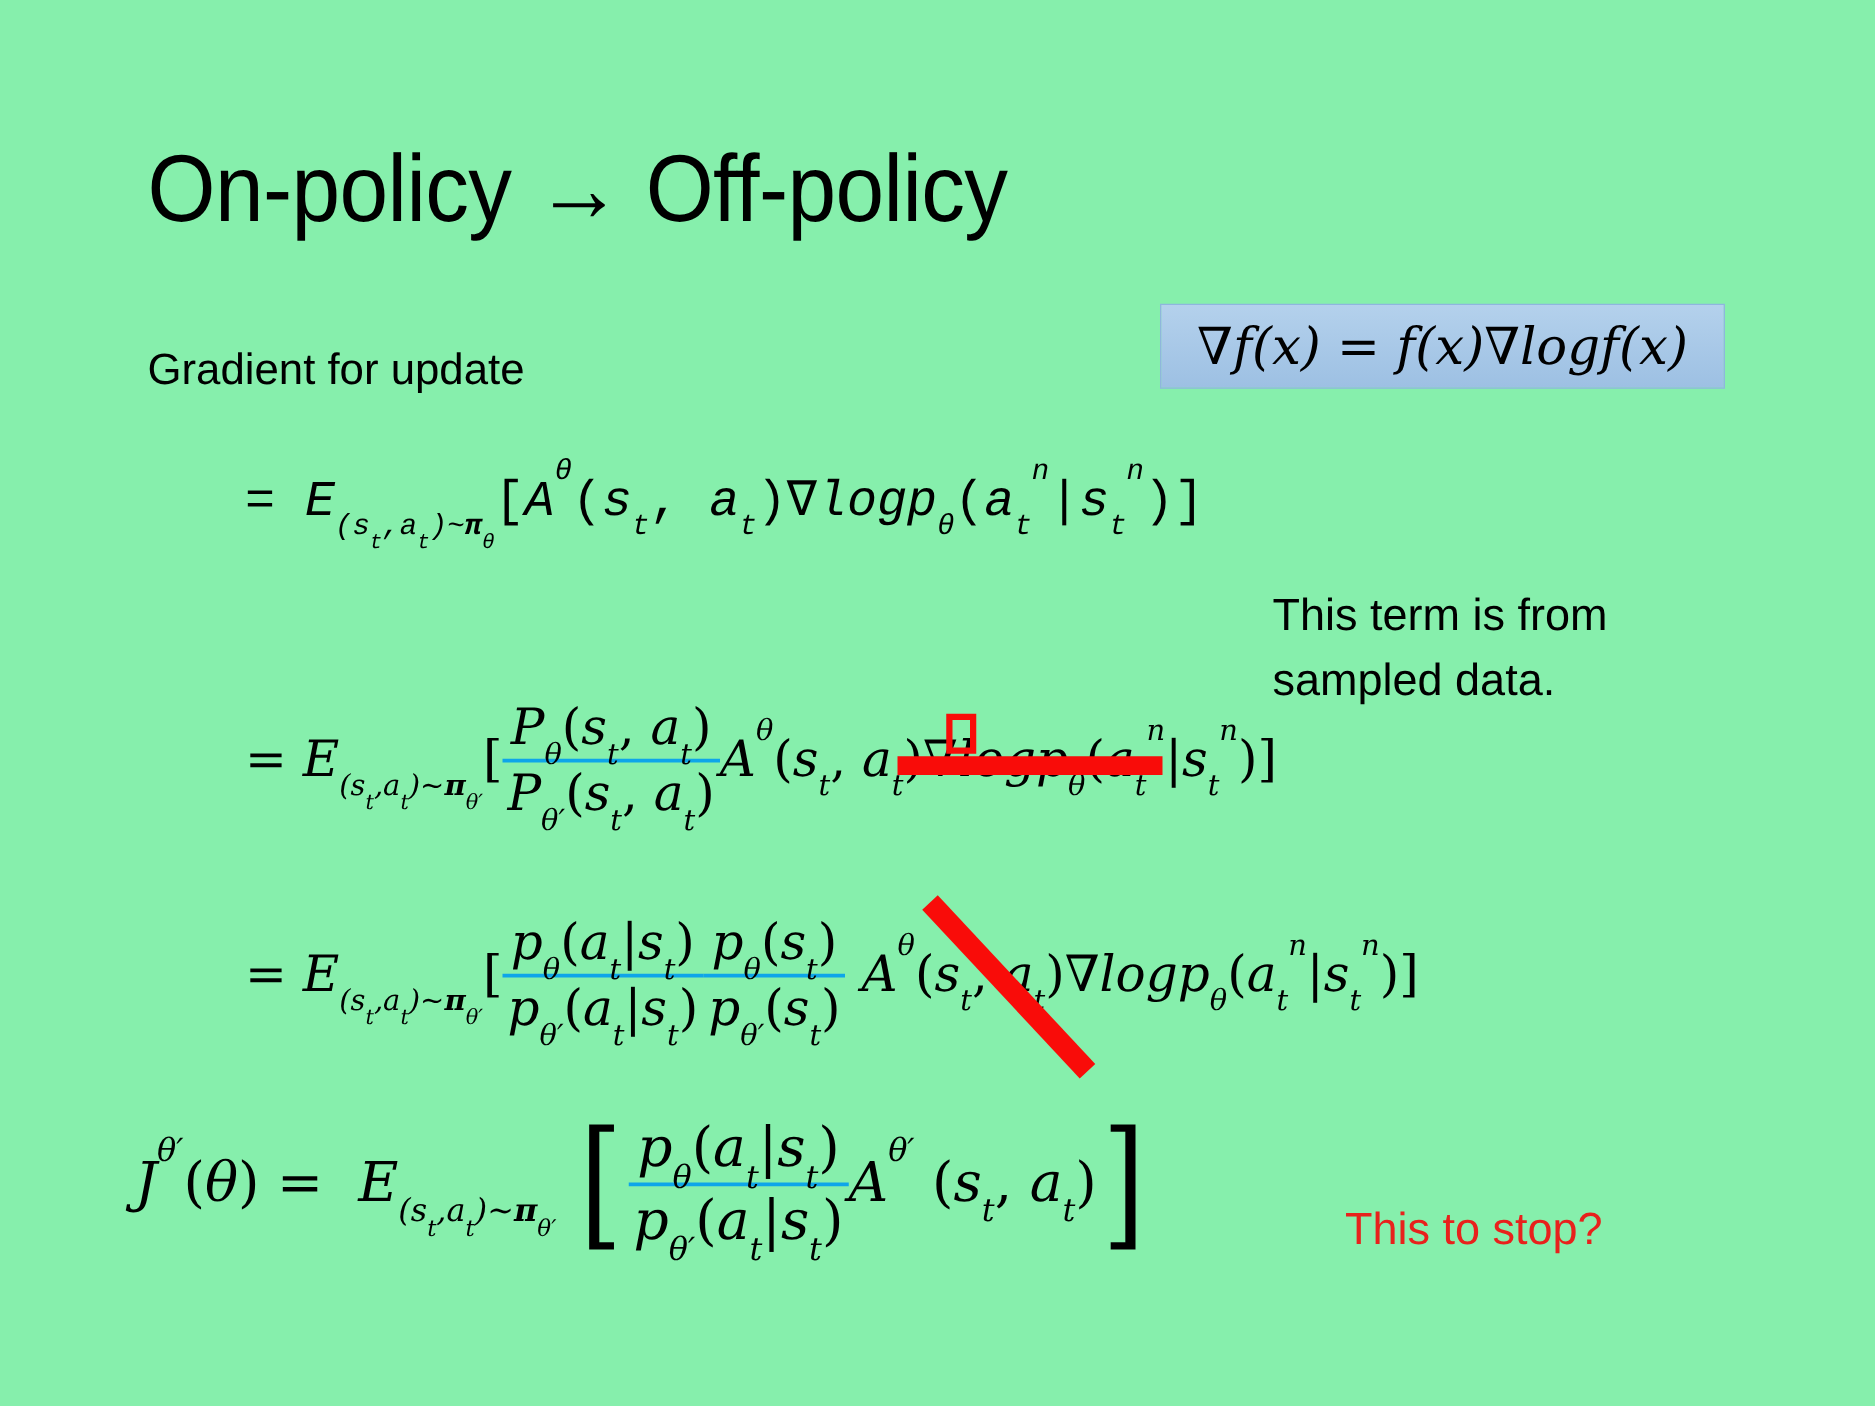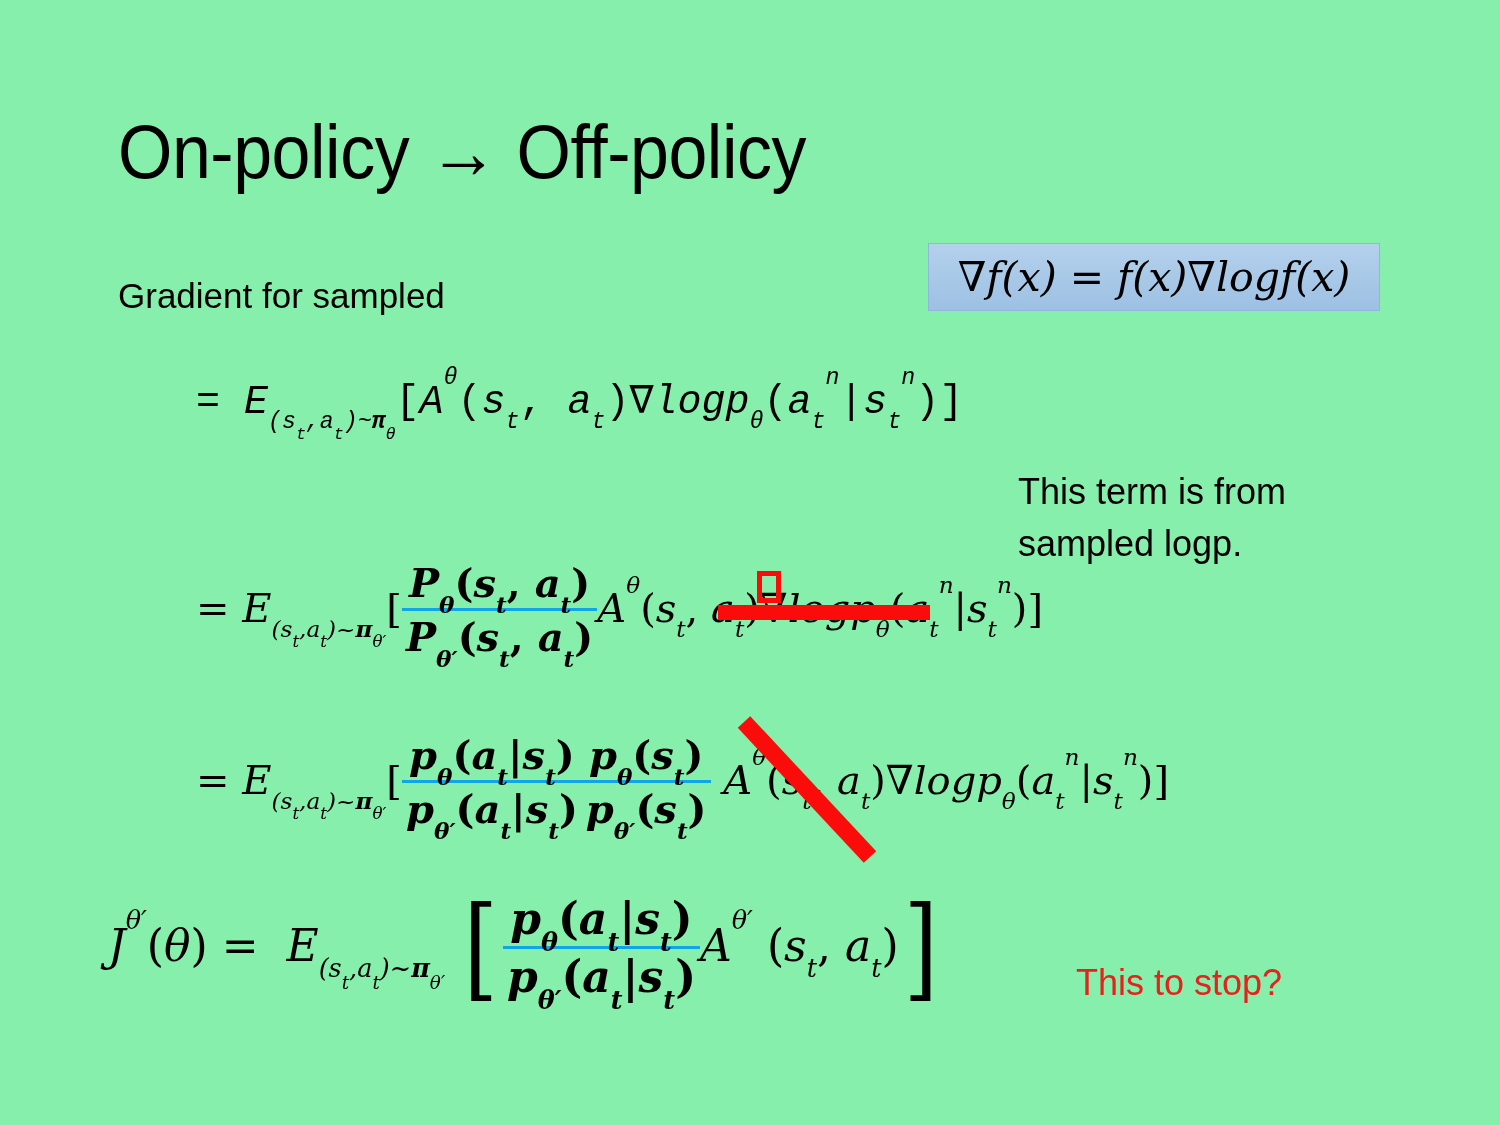--- a/index.html
+++ b/index.html
@@ -79,21 +79,20 @@
   sub { bottom: -0.28em; }
   sup { top: -0.62em; }
   sub sub, sup sub { font-size: 0.72em; }
 
   .frac {
     display: inline-block;
     vertical-align: middle;
     text-align: center;
     position: relative;
     top: -0.04em;
-    font-weight: bold;
   }
   .frac .num {
     display: block;
     padding: 0 4px 2px 4px;
   }
   .frac .den {
     display: block;
     border-top: 3px solid #0ea5e9;
     padding: 2px 4px 0 4px;
   }
@@ -201,32 +200,32 @@
     pointer-events: none;
   }
 </style>
 </head>
 <body>
 
 <div class="slide">
 
   <div class="title">On-policy → Off-policy</div>
 
-  <div class="label-gradient">Gradient for sampled</div>
+  <div class="label-gradient">Gradient for update</div>
 
   <div class="box-blue">
     <span class="math eq">∇<span>f</span>(<span>x</span>) = <span>f</span>(<span>x</span>)∇<span>logf</span>(<span>x</span>)</span>
   </div>
 
   <div class="math eq1">
     <span class="up">=</span>&nbsp;<span>E</span><sub>(<span>s</span><sub>t</sub>,<span>a</span><sub>t</sub>)~<span style="font-weight:bold;">π</span><sub>θ</sub></sub><span class="up">[</span><span>A</span><sup>θ</sup><span class="up">(</span><span>s</span><sub>t</sub><span class="up">,</span>&nbsp;<span>a</span><sub>t</sub><span class="up">)</span>∇<span>logp</span><sub>θ</sub><span class="up">(</span><span>a</span><sub>t</sub><sup>n</sup><span class="up">|</span><span>s</span><sub>t</sub><sup>n</sup><span class="up">)]</span>
   </div>
 
 
-  <div class="note-sampled">This term is from sampled logp.</div>
+  <div class="note-sampled">This term is from sampled data.</div>
 
   <div class="math eq2">
     <span class="up">=</span>&nbsp;<span>E</span><sub>(<span>s</span><sub>t</sub>,<span>a</span><sub>t</sub>)~<span style="font-weight:bold;">π</span><sub>θ′</sub></sub><span class="up">[</span><span class="frac"><span class="num"><span>P</span><sub>θ</sub><span class="up">(</span><span>s</span><sub>t</sub><span class="up">,</span>&nbsp;<span>a</span><sub>t</sub><span class="up">)</span></span><span class="den"><span>P</span><sub>θ′</sub><span class="up">(</span><span>s</span><sub>t</sub><span class="up">,</span>&nbsp;<span>a</span><sub>t</sub><span class="up">)</span></span></span><span>A</span><sup>θ</sup><span class="up">(</span><span>s</span><sub>t</sub><span class="up">,</span>&nbsp;<span>a</span><sub>t</sub><span class="up">)</span>∇<span>logp</span><sub>θ</sub><span class="up">(</span><span>a</span><sub>t</sub><sup>n</sup><span class="up">|</span><span>s</span><sub>t</sub><sup>n</sup><span class="up">)]</span>
   </div>
 
   <div class="strike-bar"></div>
 
   <div class="strike-box"></div>
 
   <div class="math eq3">

